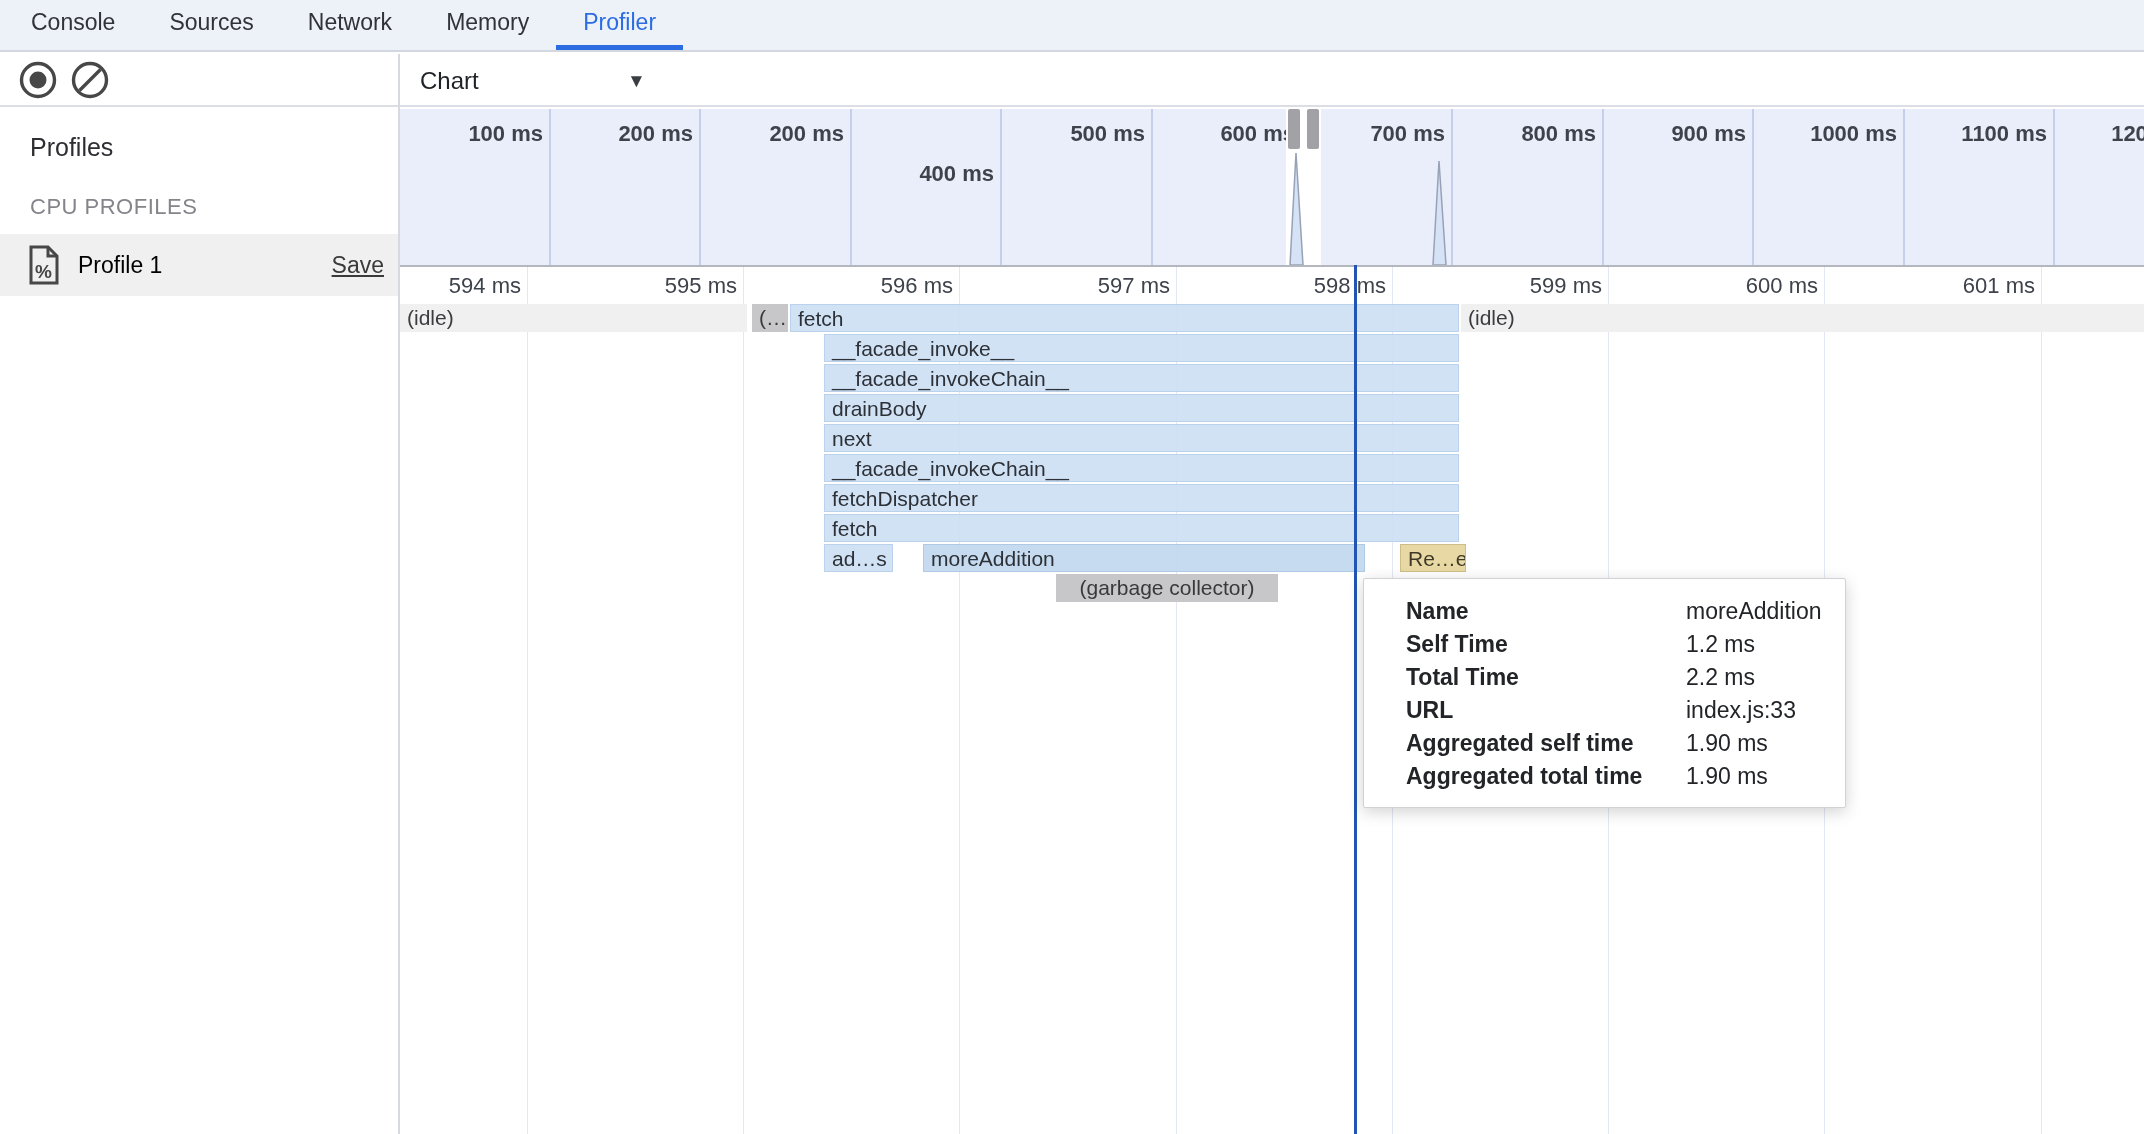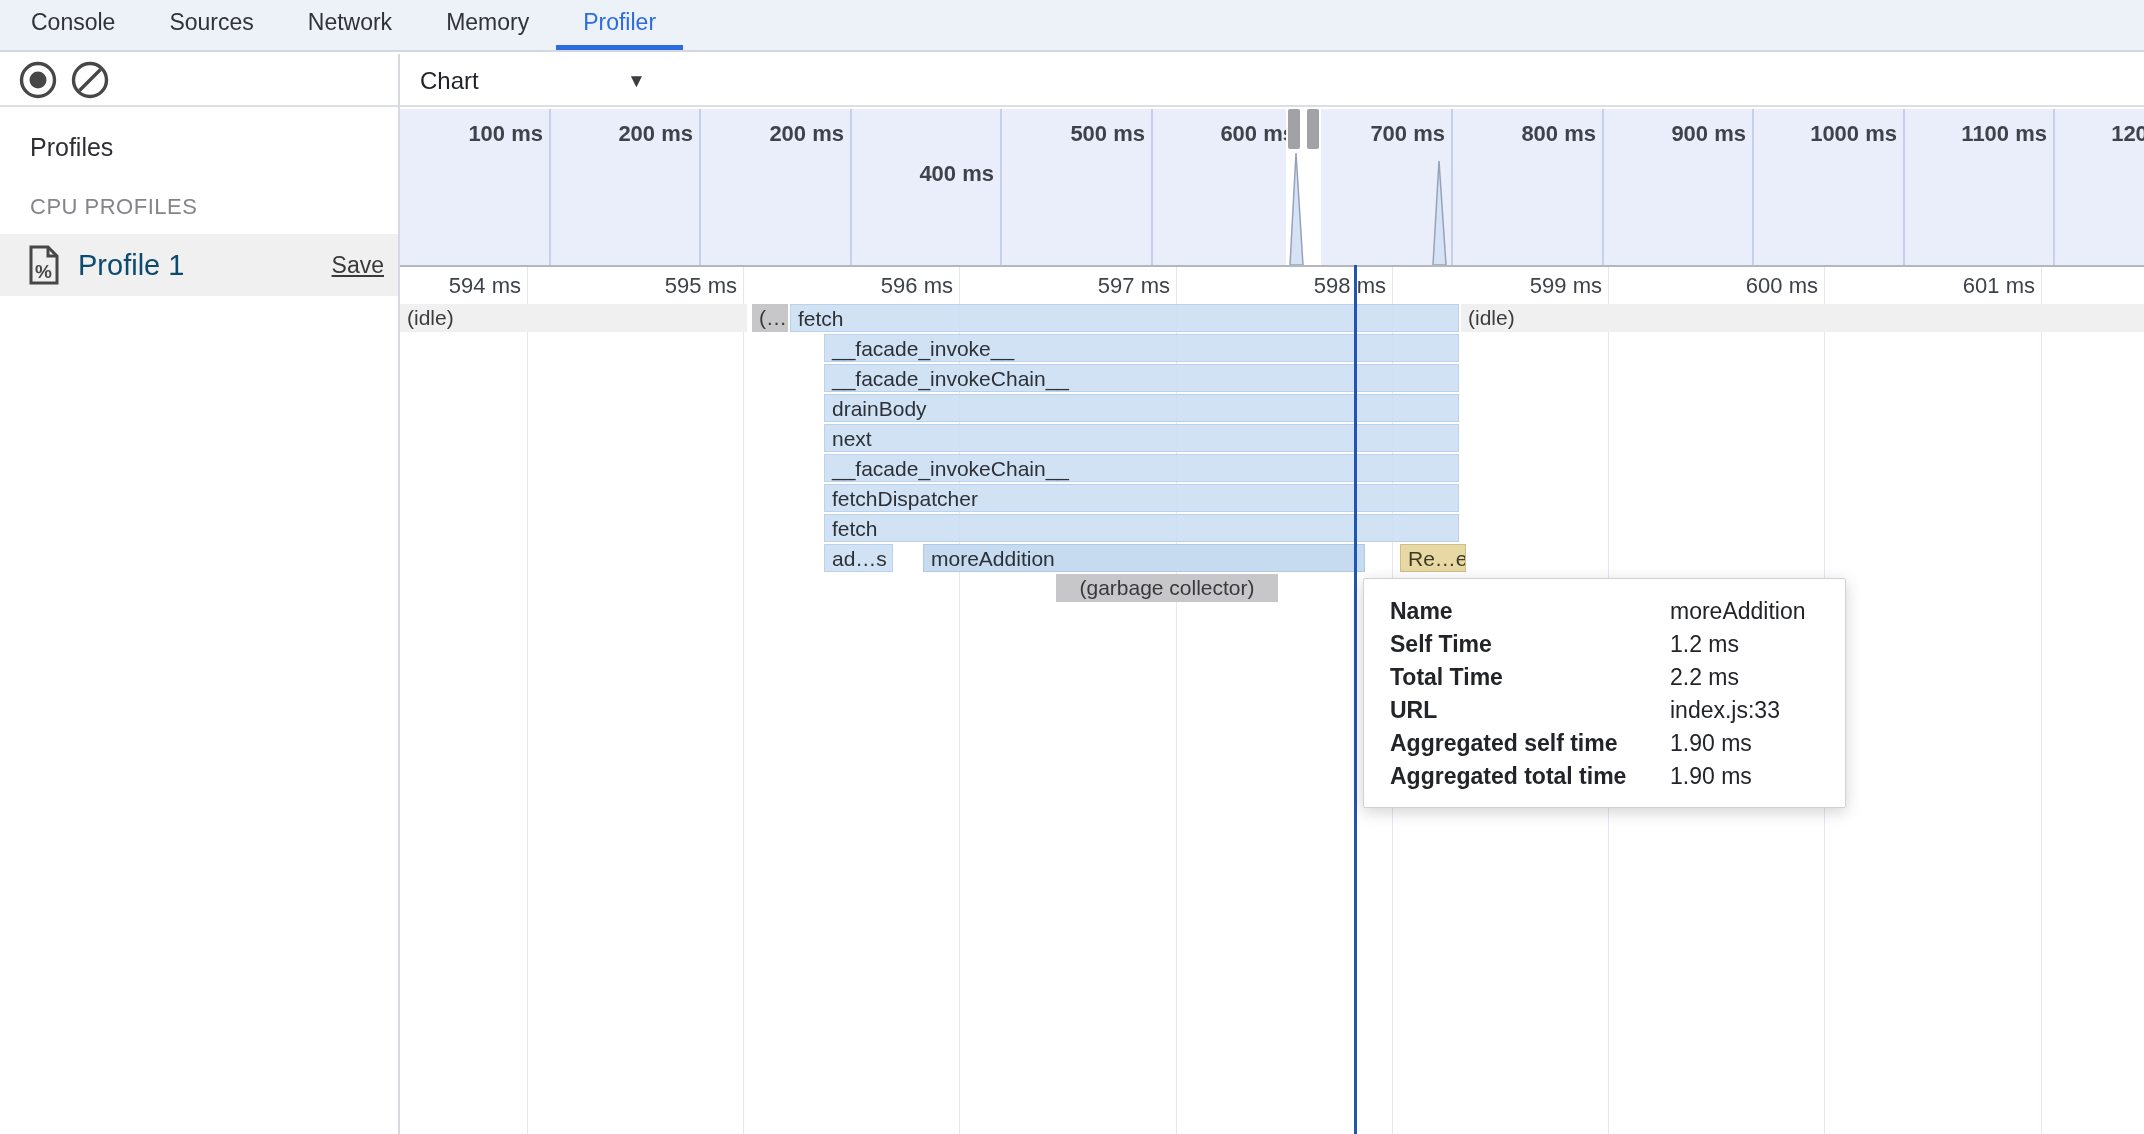--- a/index.html
+++ b/index.html
@@ -14,21 +14,21 @@
   .tab.active{color:#2b6ce2;border-bottom-color:#2b6ce2;}
 
   
   .sidebar{position:absolute;left:0;top:54px;width:400px;height:1080px;background:#fff;
            border-right:2px solid #d6d9de;box-sizing:border-box;}
   .side-toolbar{height:53px;border-bottom:2px solid #dbdee4;display:flex;align-items:center;padding-left:16px;gap:8px;box-sizing:border-box;}
   .icon-btn{width:44px;height:44px;display:flex;align-items:center;justify-content:center;}
   .profiles-title{margin:26px 0 0 30px;font-size:25px;color:#2d2d32;}
   .section-header{margin:32px 0 0 30px;font-size:22px;color:#84848b;letter-spacing:.5px;}
   .profile-row{margin-top:14px;height:62px;background:#f0f0f1;display:flex;align-items:center;padding:0 14px 0 28px;box-sizing:border-box;}
-  .profile-name{font-size:29px;color:#0c4a6e;margin-left:18px;flex:1;}
+  .profile-name{font-size:23px;color:#000000;margin-left:18px;flex:1;}
   .save-link{font-size:23px;color:#3a3a3a;text-decoration:underline;}
 
   
   .main{position:absolute;left:400px;top:54px;width:1744px;height:1080px;overflow:hidden;}
   .main-toolbar{position:absolute;left:0;top:0;width:1744px;height:53px;border-bottom:2px solid #dbdee4;box-sizing:border-box;background:#fff;}
   .dropdown{position:absolute;left:0;top:0;height:53px;width:260px;display:flex;align-items:center;cursor:default;}
   .dropdown-label{position:absolute;left:20px;font-size:24px;color:#1f2226;}
   .dropdown-arrow{position:absolute;left:227px;font-size:19px;color:#3a3d42;}
 
   
@@ -56,21 +56,21 @@
   .seg.idle{background:#f0f0f1;color:#3c3c40;}
   .seg.gray{background:#c7c7c9;color:#39393d;}
   .seg.gray.center{text-align:center;padding-left:0;}
   .seg.yellow{background:#e8d9a4;border:1px solid rgba(196,177,122,0.7);color:#3f3a28;}
 
   .scrubber{position:absolute;left:954px;top:211px;width:3px;height:869px;background:#2254b2;z-index:2;}
 
   
   .tooltip{position:absolute;left:963px;top:524px;width:483px;background:#fff;border:1px solid #d2d2d5;
            border-radius:2px;box-shadow:0 4px 16px rgba(0,0,0,0.18);padding:16px 0 14px 0;z-index:5;box-sizing:border-box;}
-  .tt-row{display:flex;padding:0 26px;line-height:33px;font-size:23px;}
+  .tt-row{display:flex;padding:0 26px;line-height:33px;font-size:23px;margin-left:16px;}
   .tt-label{width:280px;font-weight:bold;color:#222428;flex-shrink:0;}
   .tt-value{color:#222428;}
 </style>
 </head>
 <body>
 
 <div id="app">
 
   <div class="tabbar">
     <div style="display:flex;">

